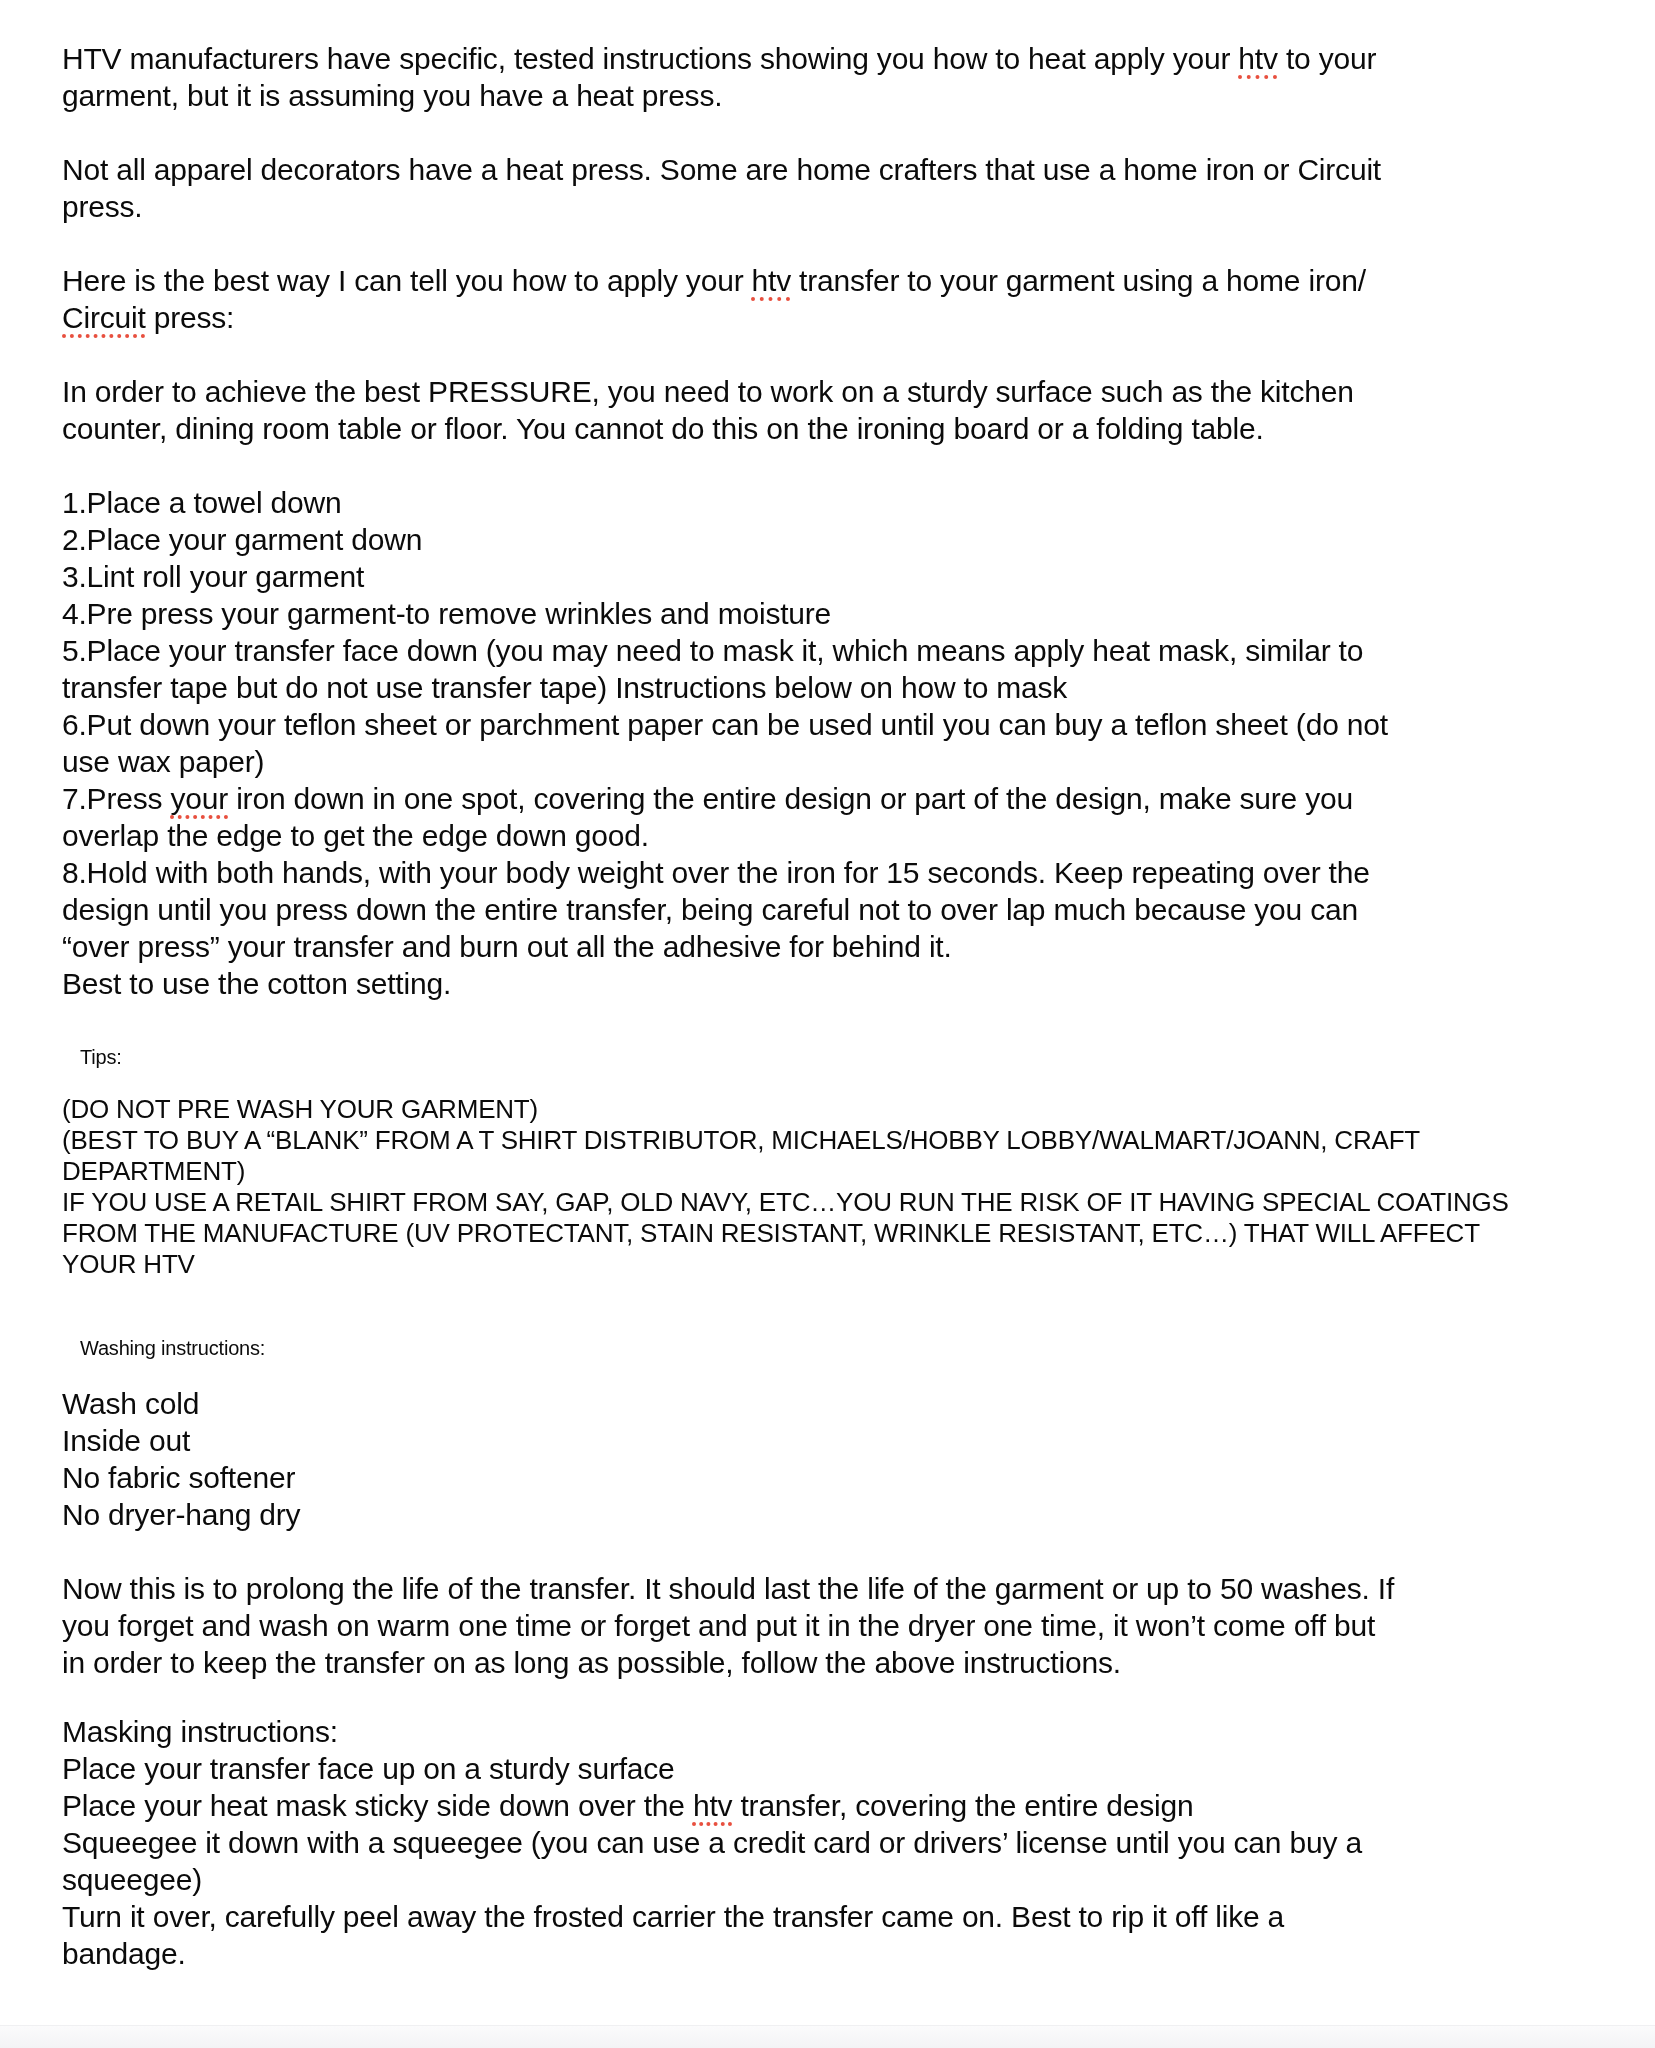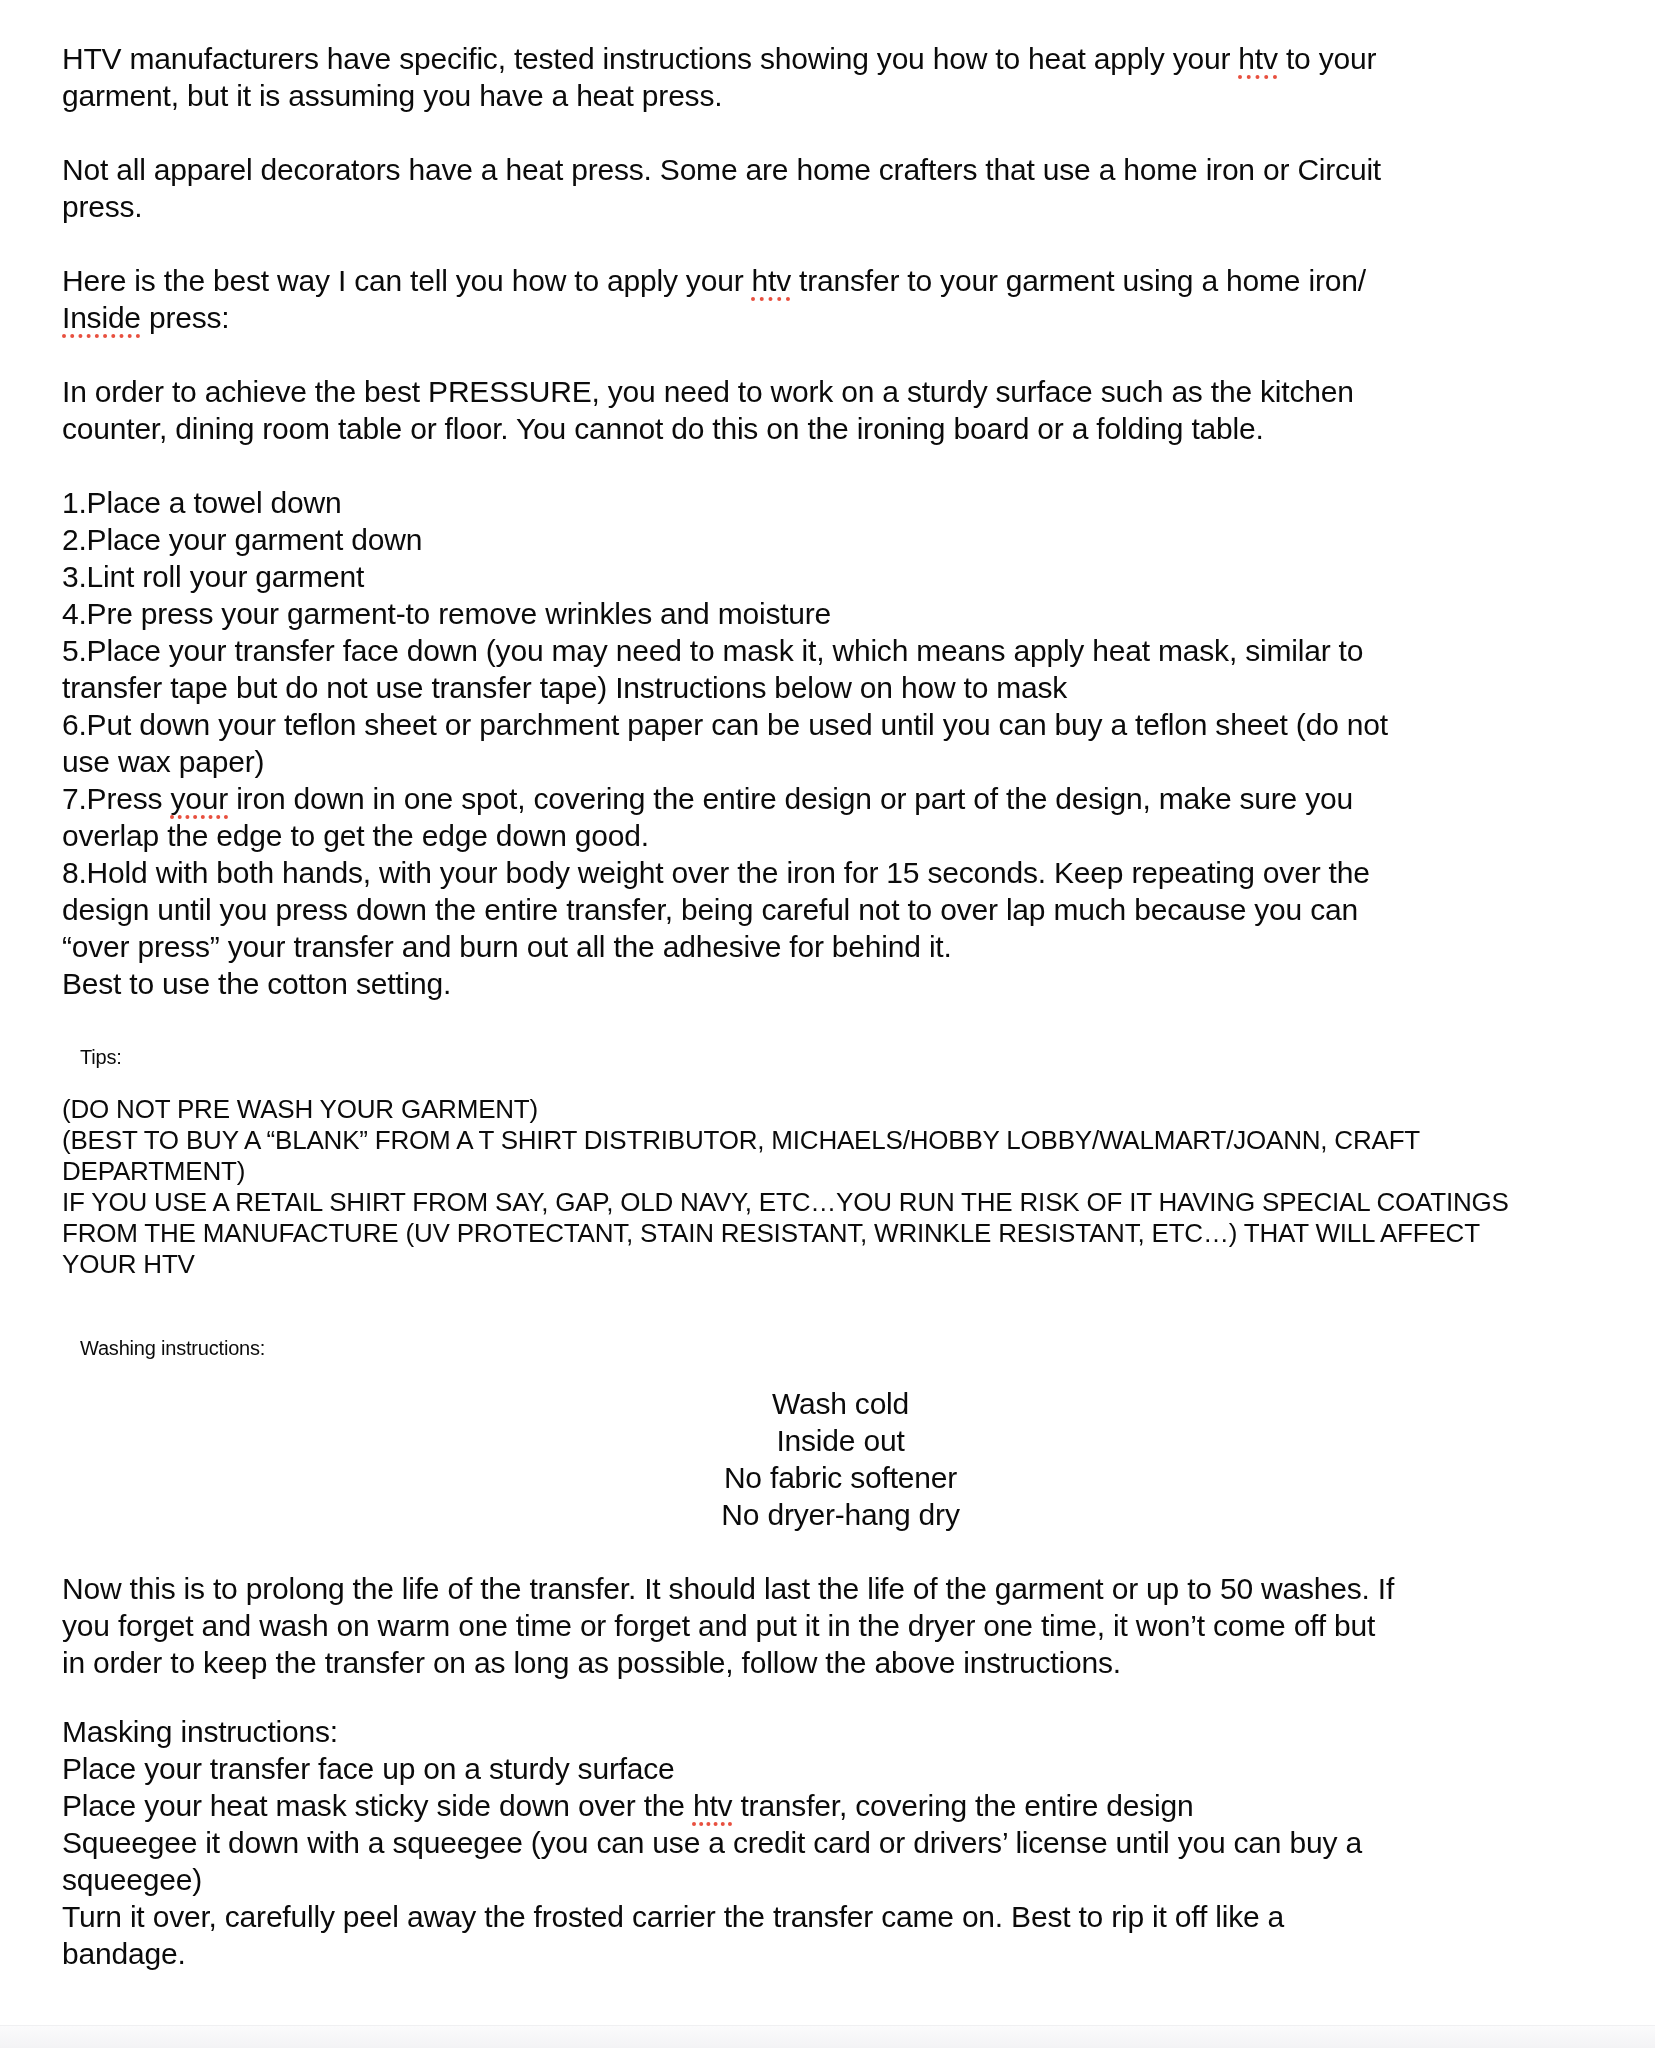--- a/index.html
+++ b/index.html
@@ -39,21 +39,21 @@
     font-weight: normal;
     margin: 18px;
     white-space: pre-line;
   }
   .small {
     font-size: 26px;
     line-height: 31px;
     margin: 0 0 50px 0;
     white-space: pre-line;
   }
-  .washing-body { margin: 0 0 37px 0; text-align: center; }
+  .washing-body { margin: 0 0 37px 0; }
   .prolong { margin-bottom: 32px; }
   .masking { margin-bottom: 0; }
   .sp {
     text-decoration-line: underline;
     text-decoration-style: dotted;
     text-decoration-color: #e8503f;
     text-decoration-thickness: 4px;
     text-underline-offset: 6px;
   }
   .footer-bar {
@@ -73,21 +73,21 @@
   <div class="content">
 
 
     <p class="para"><span>HTV manufacturers have specific, tested instructions showing you how to heat apply your </span><span class="sp">htv</span><span> to your
 garment, but it is assuming you have a heat press.</span></p>
 
     <p class="para">Not all apparel decorators have a heat press. Some are home crafters that use a home iron or Circuit
 press.</p>
 
     <p class="para"><span>Here is the best way I can tell you how to apply your </span><span class="sp">htv</span><span> transfer to your garment using a home iron/
-</span><span class="sp">Inside</span><span> press:</span></p>
+</span><span class="sp">Circuit</span><span> press:</span></p>
 
     <p class="para">In order to achieve the best PRESSURE, you need to work on a sturdy surface such as the kitchen
 counter, dining room table or floor. You cannot do this on the ironing board or a folding table.</p>
 
     <p class="para"><span>1.Place a towel down
 2.Place your garment down
 3.Lint roll your garment
 4.Pre press your garment-to remove wrinkles and moisture
 5.Place your transfer face down (you may need to mask it, which means apply heat mask, similar to
 transfer tape but do not use transfer tape) Instructions below on how to mask

